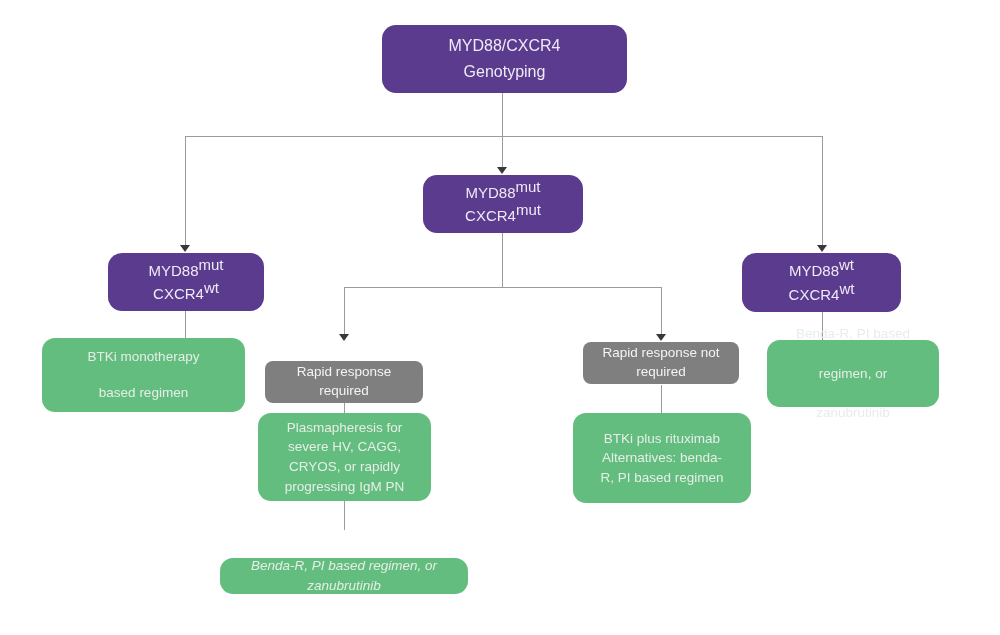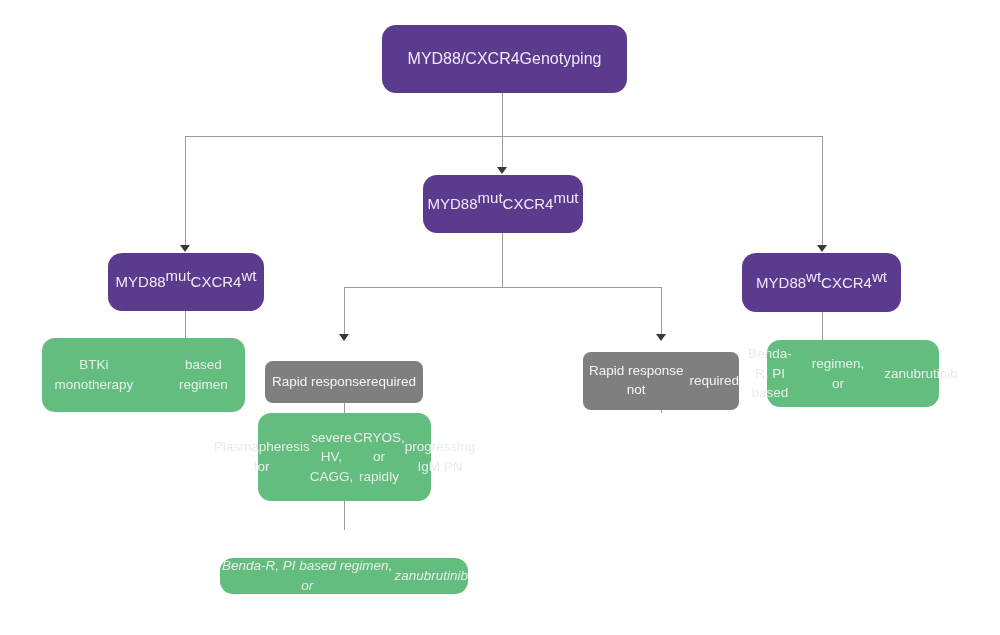--- a/index.html
+++ b/index.html
@@ -5,21 +5,21 @@
   html,body{margin:0;padding:0;background:#ffffff;}
   #canvas{
     position:relative;
     width:1000px;height:635px;
     background:#ffffff;
     font-family:"Liberation Sans","DejaVu Sans",sans-serif;
     overflow:hidden;
   }
   .node{
     position:absolute;
-    display:flex;flex-direction:row;
+    display:flex;flex-direction:column;
     align-items:center;justify-content:center;
     text-align:center;
     box-sizing:border-box;
     z-index:2;
   }
   .purple{
     background:#5a3b8d;
     color:#efeaf6;
     border-radius:14px;
     font-size:15px;
@@ -101,37 +101,42 @@
   <div class="node green" style="left:42px;top:338px;width:203px;height:74px;gap:16px;">
     <div>BTKi monotherapy</div>
     <div>based regimen</div>
   </div>
 
   <div class="node graybox" style="left:265px;top:342px;width:158px;height:42px;margin-top:19px;">
     <div>Rapid response</div>
     <div>required</div>
   </div>
 
-  <div class="node graybox" style="left:583px;top:352px;width:156px;height:58px;">
+  <div class="node graybox" style="left:583px;top:342px;width:156px;height:42px;">
     <div>Rapid response not</div>
     <div>required</div>
   </div>
 
   <div class="node green" style="left:767px;top:340px;width:172px;height:67px;gap:20px;">
     <div>Benda-R, PI based</div>
     <div>regimen, or</div>
     <div>zanubrutinib</div>
   </div>
 
   <div class="node green" style="left:258px;top:413px;width:173px;height:88px;">
     <div>Plasmapheresis for</div>
     <div>severe HV, CAGG,</div>
     <div>CRYOS, or rapidly</div>
     <div>progressing IgM PN</div>
   </div>
 
+  <div class="node green" style="left:573px;top:413px;width:178px;height:90px;">
+    <div>BTKi plus rituximab</div>
+    <div>Alternatives: benda-</div>
+    <div>R, PI based regimen</div>
+  </div>
 
   <div class="node green" style="left:220px;top:558px;width:248px;height:36px;font-style:italic;">
     <div>Benda-R, PI based regimen, or</div>
     <div>zanubrutinib</div>
   </div>
 
 </div>
 
 </body></html>

